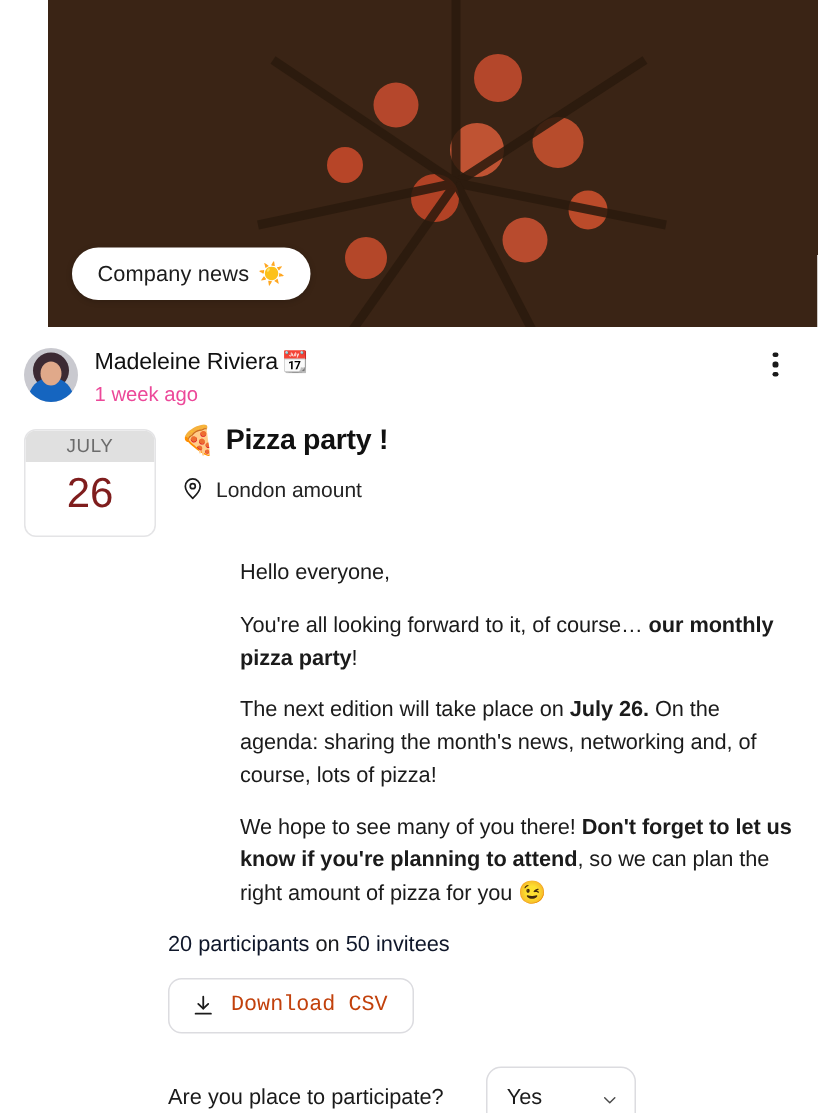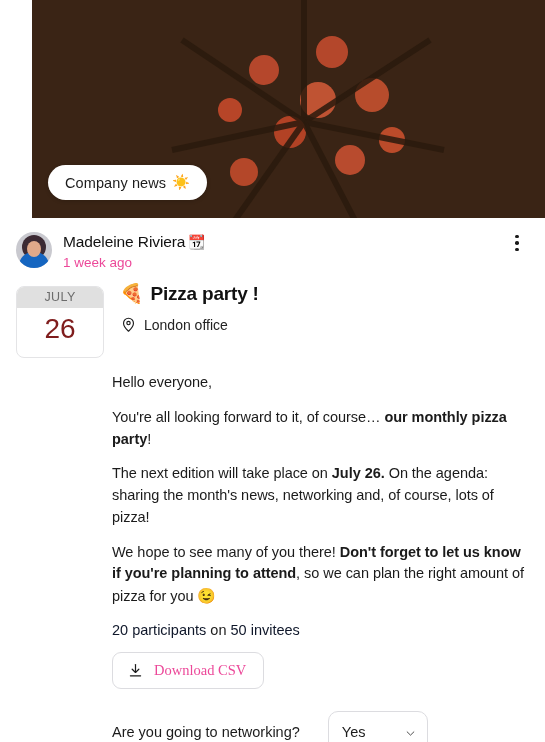--- a/index.html
+++ b/index.html
@@ -197,21 +197,21 @@
     gap: 7px;
     flex-wrap: wrap;
     font-size: 14px;
     color: #232323;
   }
   .meta-item { display: inline-flex; align-items: center; gap: 7px; }
   .meta-item + .meta-item { margin-left: 16px; }
   .ico { width: 17px; height: 17px; flex: 0 0 17px; display: block; }
 
   
-  .body-text { padding: 14px 16px 0 112px; }
+  .body-text { padding: 14px 16px 0 112px; margin-left: 48px; }
   .body-text p {
     font-size: 14.5px;
     line-height: 1.5;
     color: #1b1b1b;
     margin-bottom: 13px;
     letter-spacing: -.05px;
   }
   .body-text b { font-weight: bold; }
   .emoji-inline { font-size: 15px; }
 
@@ -229,23 +229,23 @@
   .csv-btn {
     margin: 14px 16px 0 112px;
     display: inline-flex;
     align-items: center;
     gap: 10px;
     border: 1px solid #dcdce0;
     background: #fff;
     border-radius: 9px;
     padding: 9px 17px 9px 14px;
     font-size: 14.5px;
-    color: #ec4899;
+    color: #c2410c;
     cursor: pointer;
-    font-family: Liberation Serif, serif;
+    font-family: Liberation Mono, monospace;
   }
 
   .rsvp-row {
     margin: 22px 16px 0 112px;
     display: flex;
     align-items: center;
     gap: 28px;
   }
   .rsvp-label { font-size: 14.5px; color: #1b1b1b; }
   .rsvp-select {
@@ -338,21 +338,21 @@
         <span>Pizza party !</span>
       </div>
 
 
       <div class="meta-line">
         <span class="meta-item">
           <svg class="ico" viewBox="0 0 24 24" fill="none" stroke="#1b1b1b" stroke-width="1.6">
             <path d="M12 21.5s7-6.3 7-11.3a7 7 0 1 0-14 0c0 5 7 11.3 7 11.3z" stroke-linejoin="round"></path>
             <circle cx="12" cy="10" r="2.4"></circle>
           </svg>
-          <span>London office</span>
+          <span>London amount</span>
         </span>
       </div>
     </div>
   </div>
 
   
   <div class="body-text">
     <p>Hello everyone,</p>
     <p><span>You're all looking forward to it, of course… </span><b>our monthly pizza party</b><span>!</span></p>
     <p><span>The next edition will take place on </span><b>July 26.</b><span> On the agenda: sharing the month's news, networking and, of course, lots of pizza!</span></p>
@@ -369,21 +369,21 @@
     <svg class="ico" viewBox="0 0 24 24" fill="none" stroke="#1b1b1b" stroke-width="1.7">
       <path d="M12 3.5v11" stroke-linecap="round"></path>
       <path d="M7.3 10.2 12 14.8l4.7-4.6" stroke-linecap="round" stroke-linejoin="round"></path>
       <path d="M4.8 19.5h14.4" stroke-linecap="round"></path>
     </svg>
     <span>Download CSV</span>
   </button>
 
   
   <div class="rsvp-row">
-    <span class="rsvp-label">Are you going to networking?</span>
+    <span class="rsvp-label">Are you place to participate?</span>
     <div class="rsvp-select">
       <span>Yes</span>
       <svg class="chev" viewBox="0 0 12 12" fill="none" stroke="#4a4a4a" stroke-width="1.3">
         <path d="M1.5 3.8 6 8.2l4.5-4.4" stroke-linecap="round" stroke-linejoin="round"></path>
       </svg>
     </div>
   </div>
 
 </div>
 

